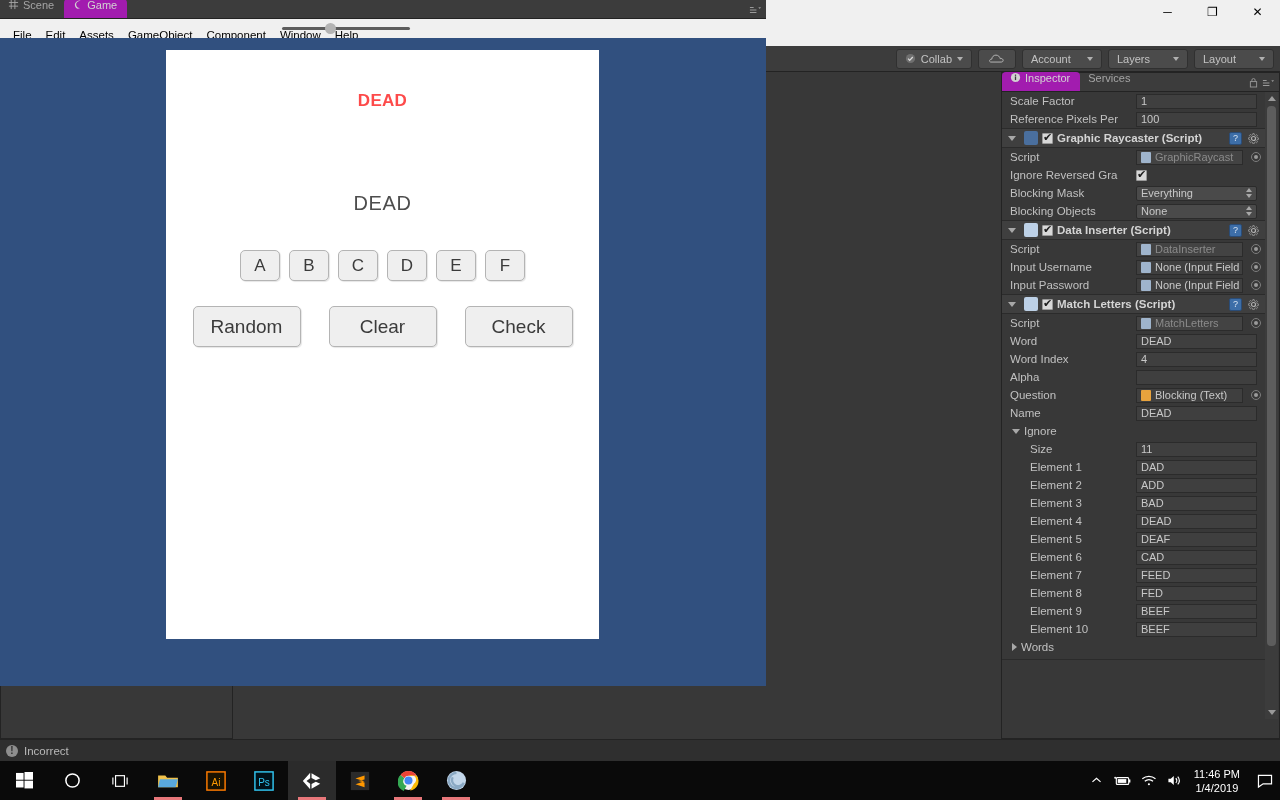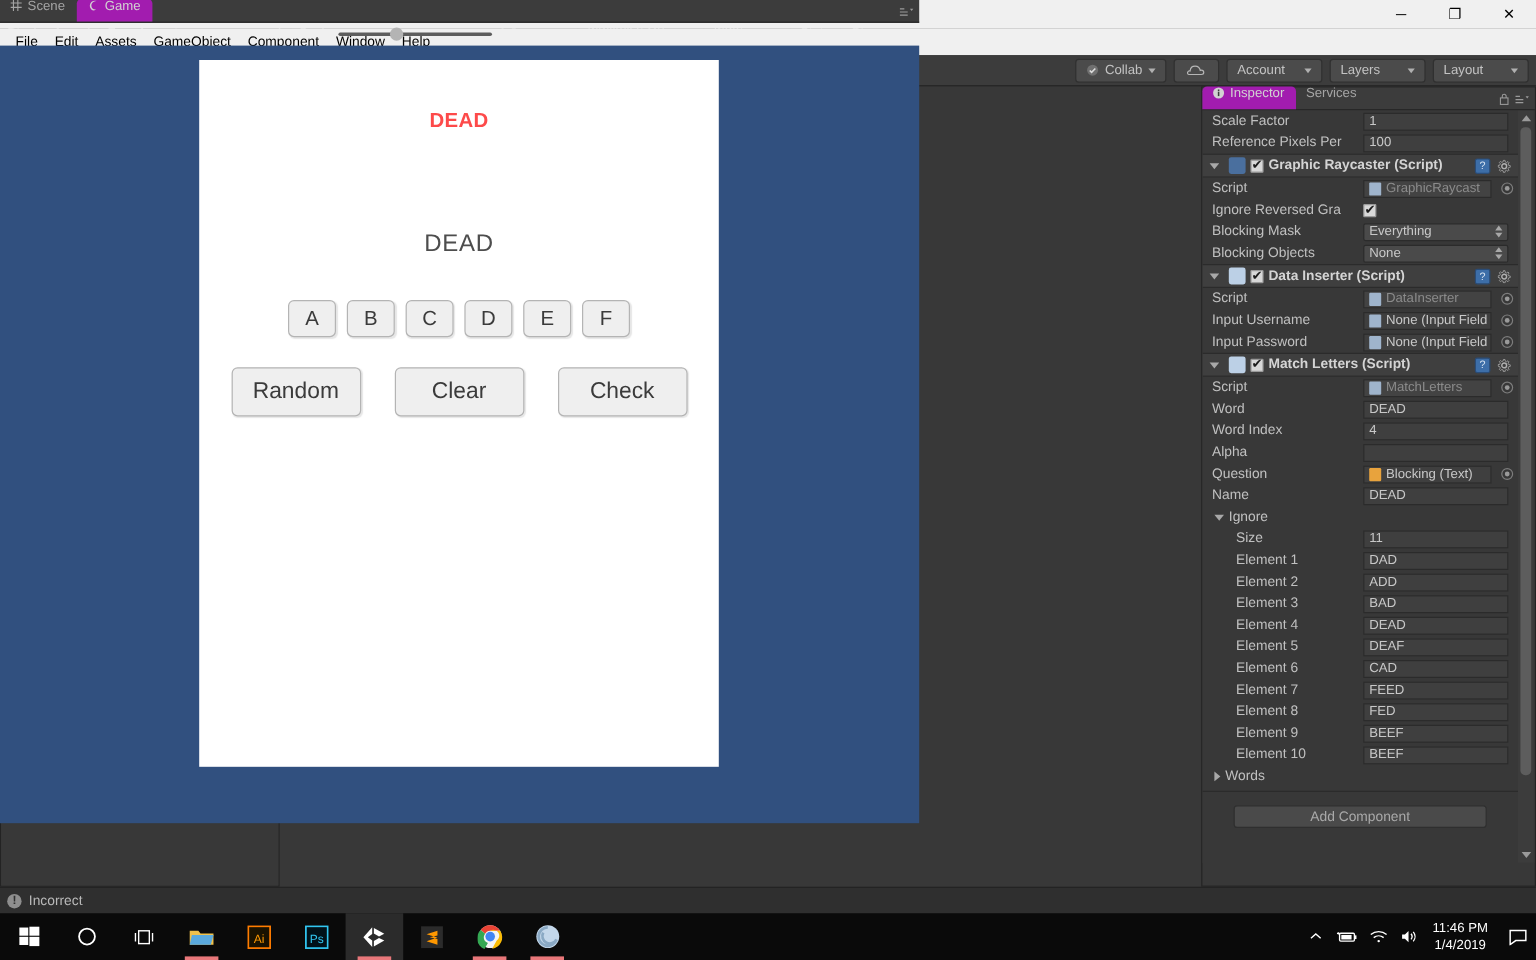--- a/index.html
+++ b/index.html
@@ -884,23 +884,20 @@
             <div class="ilabel ind">Element 10</div>
             <div class="ifield">
               <span>BEEF</span>
             </div>
           </div>
           <div class="irow">
             <span class="tri-i closed"></span>
             <span>Words</span>
           </div>
           <div class="sep"></div>
-          <div class="addcomp-wrap">
-            <div class="addcomp">Add Component</div>
-          </div>
         </div>
       <div class="vscroll">
         <div class="arrow up"></div>
         <div class="thumb" style="top:14px;height:540px"></div>
         <div class="arrow dn"></div>
       </div>
     </div>
   </div>
 
   <div class="statusbar">

